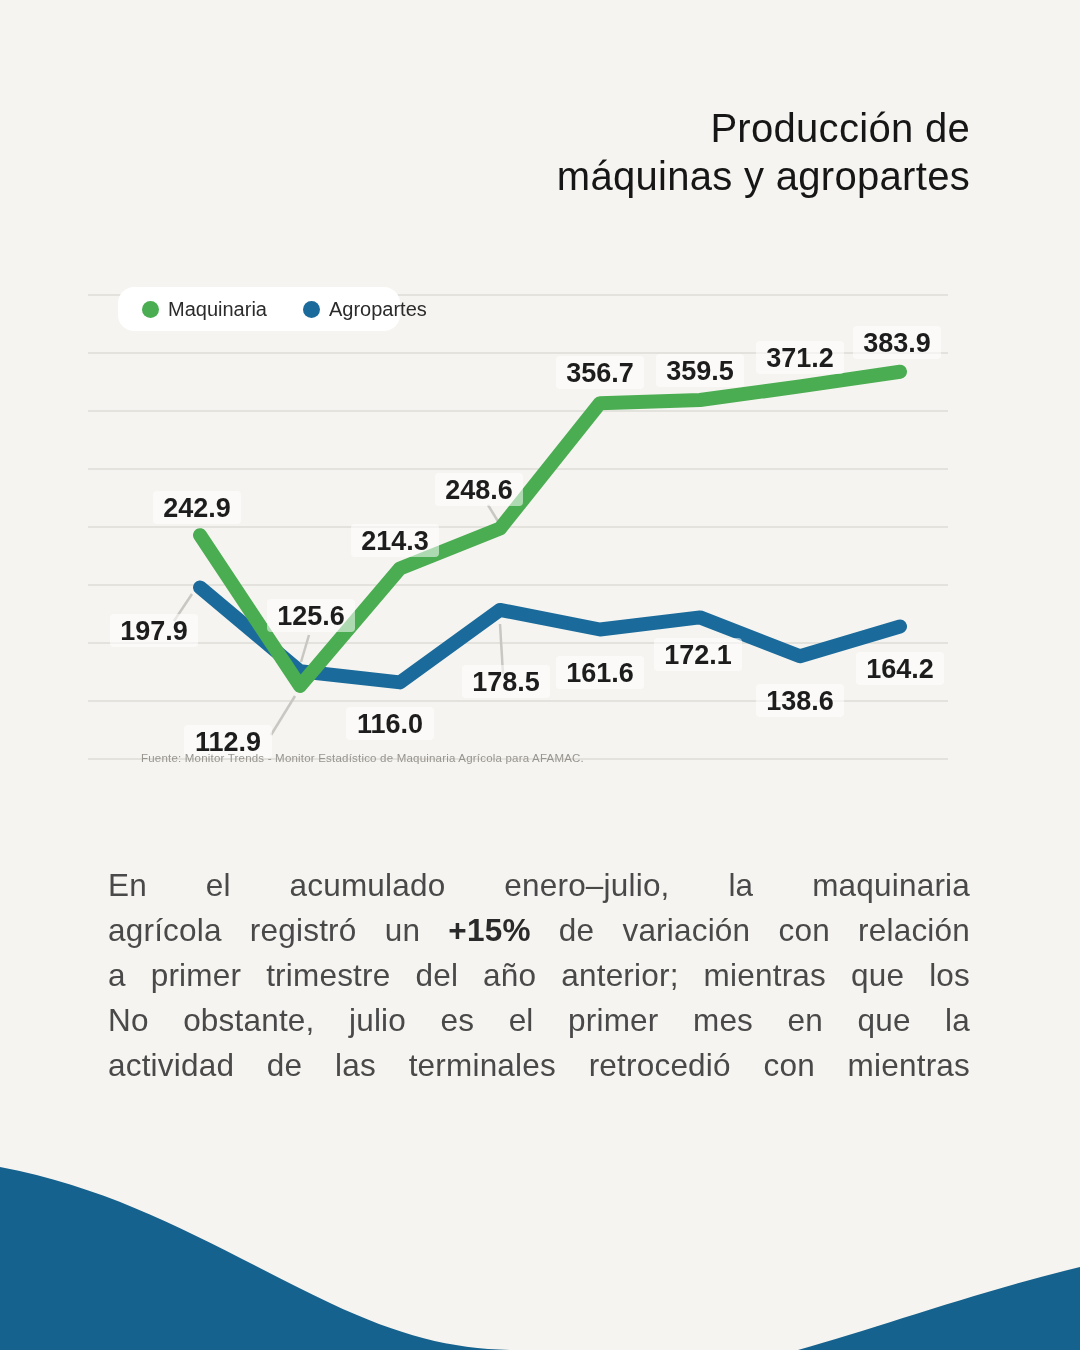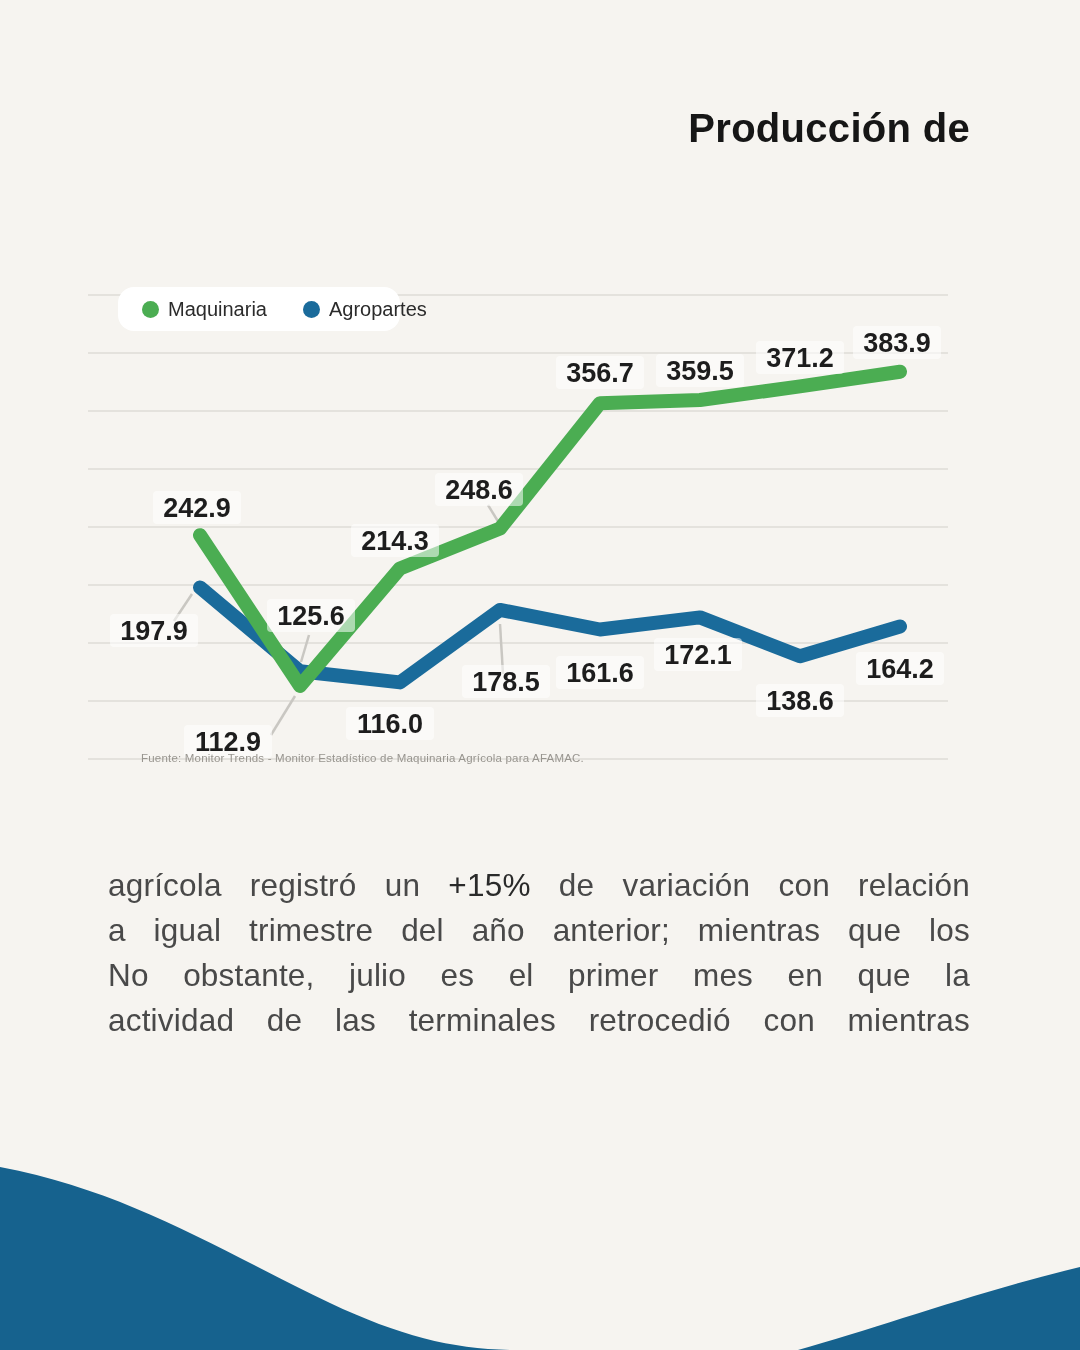--- a/index.html
+++ b/index.html
@@ -3,21 +3,21 @@
 <meta charset="utf-8">
 <style>
   html,body{margin:0;padding:0;}
   .page{
     position:relative; width:1080px; height:1350px;
     background:var(--background,#f6f4f0); overflow:hidden;
     font-family:"Liberation Sans", sans-serif;
   }
   .title{
     position:absolute; top:104px; right:110px; text-align:right;
-    font-size:40px; line-height:48px; font-weight:700;
+    font-size:40px; line-height:48px; font-weight:400;
     color:var(--title,#161616); letter-spacing:0.3px;margin-left:20px;
   }
   .chart{ position:absolute; left:88px; top:283px; }
   .dlabel{ font-family:"Liberation Sans",sans-serif; font-weight:700; font-size:27px; fill:var(--data-label,#1d1d1d); }
   .legend{
     position:absolute; left:118px; top:287px; width:282px; height:44px;
     background:var(--legend-bg,#fff); border-radius:16px;
     display:flex; align-items:center; gap:36px; padding-left:24px; box-sizing:border-box;
   }
   .legend-item{ display:flex; align-items:center; }
@@ -27,31 +27,32 @@
     position:absolute; left:141px; top:752px; font-size:11.5px;
     color:var(--source-text,#98958f); letter-spacing:0.2px;
   }
   .body-text{
     position:absolute; left:108px; top:863px; width:862px;
     font-size:31.5px; line-height:45px; color:var(--body-text,#494949);
     letter-spacing:0.2px;
   }
   .line{ text-align:justify; }
   .line.j{ text-align-last:justify; }
-  .b{ font-weight:400; color:var(--body-bold,#2a2a2a); }
+  .b{ font-weight:700; color:var(--body-bold,#2a2a2a); }
   .waves{ position:absolute; left:0; top:1160px; display:block; }
   .waves path{ fill:var(--wave,#16628e); }
 </style>
 </head>
 <body>
 
 <div class="page">
 
   <div class="title">
     <div>Producción de</div>
+    <div>máquinas y agropartes</div>
   </div>
 
   <svg id="chart-svg" class="chart" width="860" height="480" viewBox="0 0 860 480">
       <line x1="0" y1="476.0" x2="860" y2="476.0" stroke="#e4e2dd" stroke-width="2"></line>
       <line x1="0" y1="418.0" x2="860" y2="418.0" stroke="#e4e2dd" stroke-width="2"></line>
       <line x1="0" y1="360.0" x2="860" y2="360.0" stroke="#e4e2dd" stroke-width="2"></line>
       <line x1="0" y1="302.0" x2="860" y2="302.0" stroke="#e4e2dd" stroke-width="2"></line>
       <line x1="0" y1="244.0" x2="860" y2="244.0" stroke="#e4e2dd" stroke-width="2"></line>
       <line x1="0" y1="186.0" x2="860" y2="186.0" stroke="#e4e2dd" stroke-width="2"></line>
       <line x1="0" y1="128.0" x2="860" y2="128.0" stroke="#e4e2dd" stroke-width="2"></line>
@@ -106,22 +107,23 @@
     <div class="legend-item">
       <span class="legend-dot" id="dot-1" style="background: rgb(26, 107, 155);"></span>
       <span class="legend-label">Agropartes</span>
     </div>
   </div>
 
   <div class="source">Fuente: Monitor Trends - Monitor Estadístico de Maquinaria Agrícola para AFAMAC.</div>
 
   <div class="body-text" id="body-text">
       <div>
+        <div class="line j"><span>En el acumulado enero–julio, la maquinaria</span></div>
         <div class="line j"><span>agrícola registró un </span><span class="b">+15%</span><span> de variación con relación</span></div>
-        <div class="line j"><span>a igual trimestre del año anterior; mientras que los</span></div>
+        <div class="line j"><span>a primer trimestre del año anterior; mientras que los</span></div>
       </div>
       <div>
         <div class="line j"><span>No obstante, julio es el primer mes en que la</span></div>
         <div class="line j"><span>actividad de las terminales retrocedió con mientras</span></div>
       </div>
     </div>
 
   <svg class="waves" width="1080" height="190" viewBox="0 0 1080 190">
     <path d="M0,7 C130,32 215,88 330,143 C400,176 452,189 512,190 L0,190 Z"></path>
     <path d="M798,190 C880,167 980,131 1080,107 L1080,190 Z"></path>

